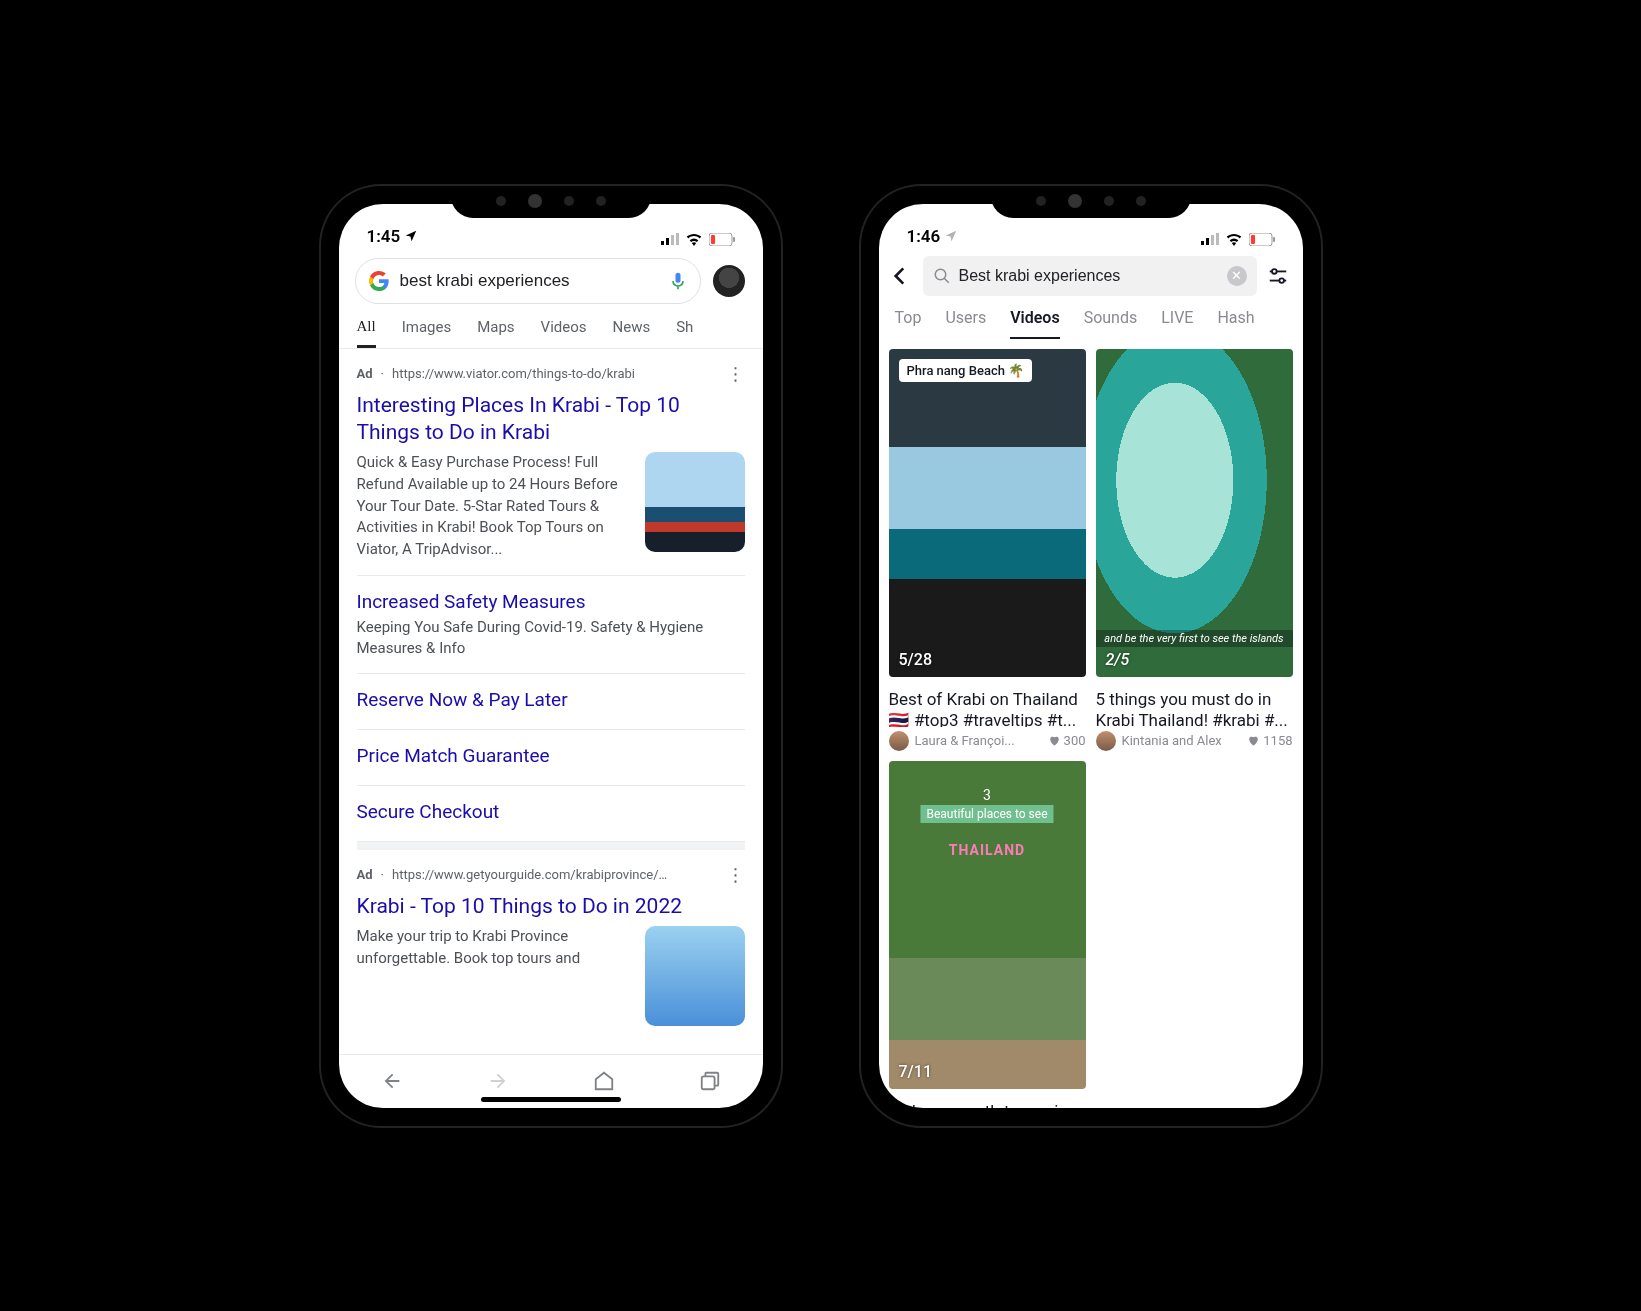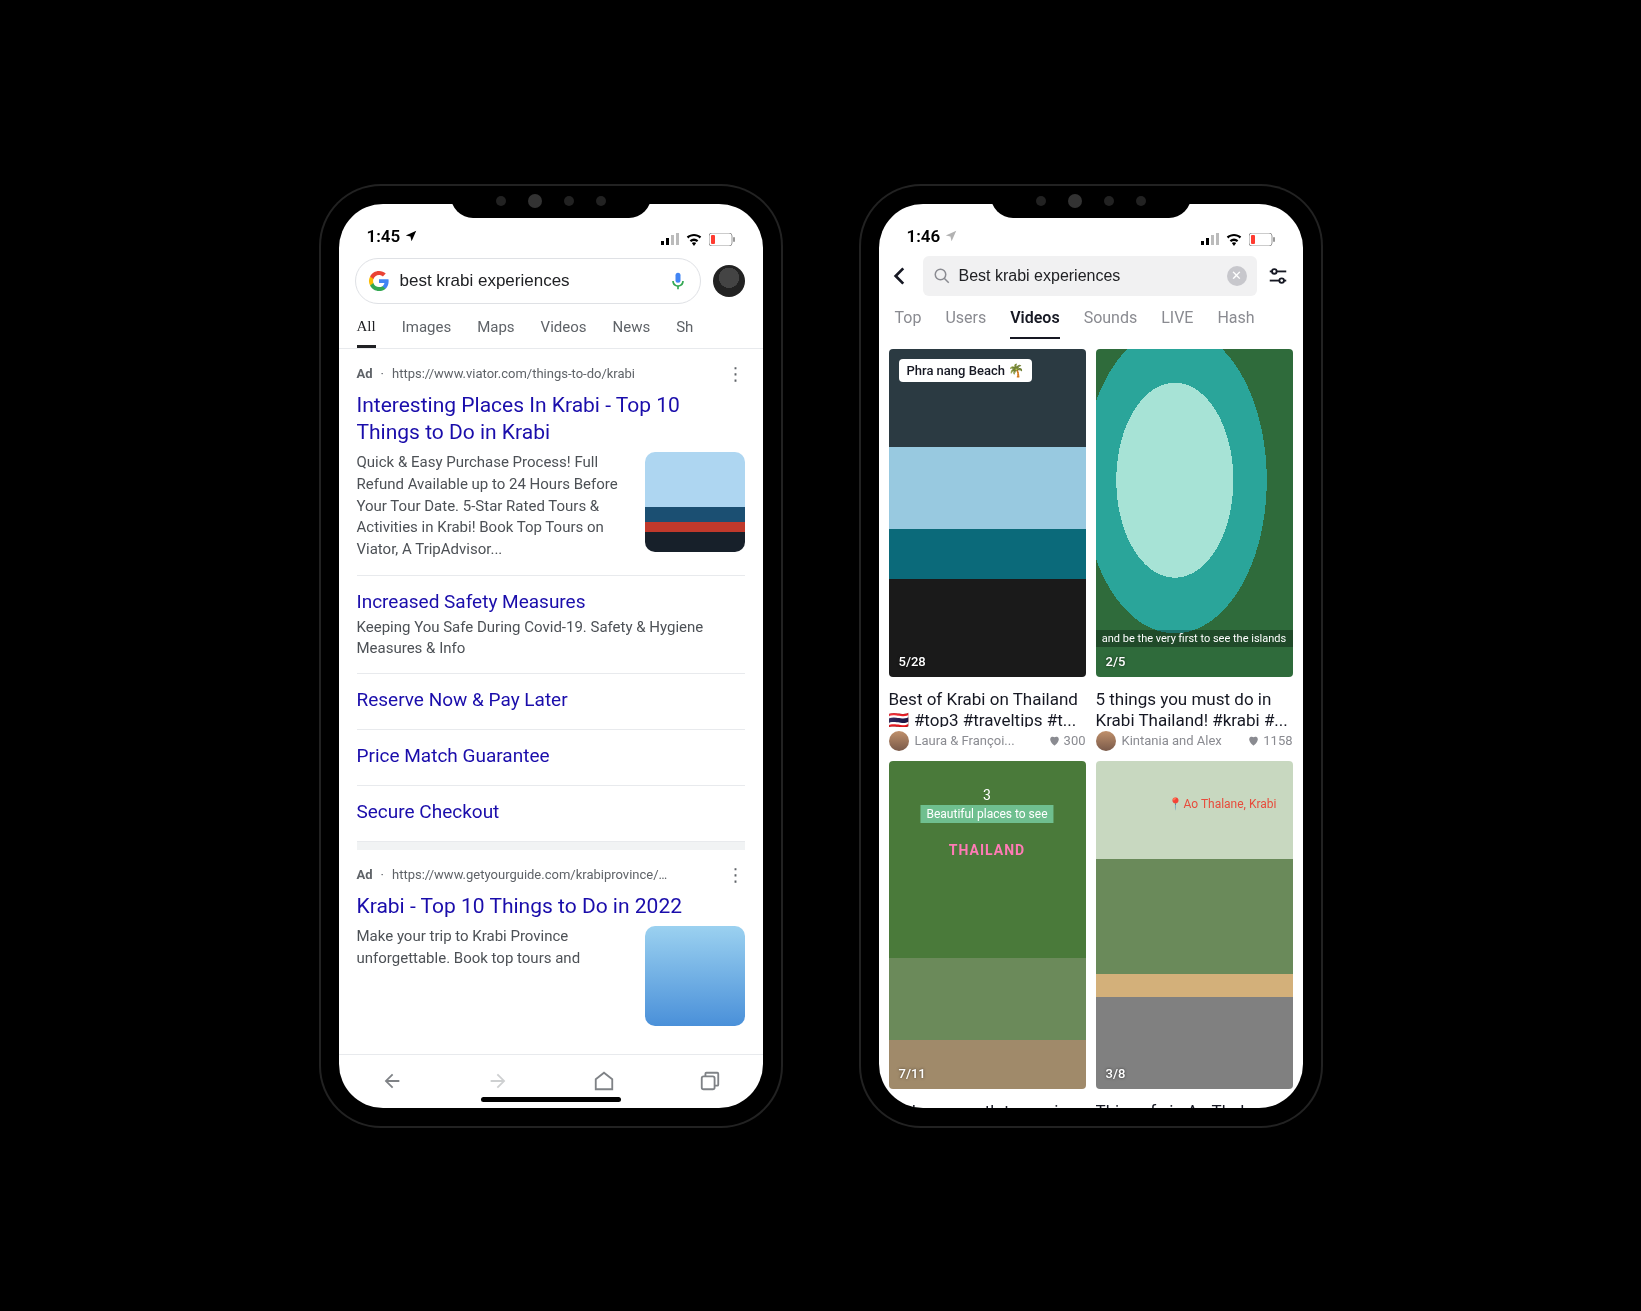--- a/index.html
+++ b/index.html
@@ -166,21 +166,21 @@
   .video-card { display:flex; flex-direction:column;}
   .video-thumb {
     width:100%; aspect-ratio: 3/5;
     border-radius:4px;
     position:relative;
     background:#9cc;
     overflow:hidden;
     color:#fff;
   }
   .thumb-bg-beach { background:linear-gradient(#2b3a42 0 30%, #98c9e0 30% 55%, #0b6a7a 55% 70%, #1a1a1a 70% 100%); }
-  .thumb-bg-aerial { background:radial-gradient(ellipse at 40% 40%, #a7e3d6 0 35%, #2aa59a 35% 55%, #2f6b3b 55% 100%); }
+  .thumb-bg-aerial { background:radial-gradient(ellipse at 40% 40%, #a7e3d6 0 35%, #2aa59a 35% 55%, #2f6b3b 55% 100%);font-style:italic; }
   .thumb-bg-forest { background:linear-gradient(#4a7a3a 0 60%, #6b8a5a 60% 85%, #a08a6a 85% 100%); }
   .thumb-bg-cafe { background:linear-gradient(#c8d8c0 0 30%, #6a8a5a 30% 65%, #d3b07a 65% 72%, #808080 72% 100%); }
   .badge {
     position:absolute; top:10px; left:10px;
     background:#fff; color:#161823; font-size:13px;
     padding:4px 8px; border-radius:4px; font-weight:500;
   }
   .caption-overlay{
     position:absolute; bottom:30px; left:0; right:0;
     text-align:center; font-size:11px;
@@ -189,21 +189,21 @@
   .overlay-title{
     position:absolute; top:26px; left:50%; transform:translateX(-50%);
     font-size:14px; text-align:center; white-space:nowrap;
   }
   .overlay-title .sub{
     display:block; background:#6fbf8f; padding:2px 6px; font-size:12px; margin-top:2px;text-align:center;
   }
   .overlay-title .big{ display:block; color:#ff7bb5; font-weight:700; letter-spacing:1px; margin-top:19px;}
   .pin{ position:absolute; top:36px; right:16px; font-size:12px; color:#e74c3c; background:rgba(255,255,255,.0);}
   .slide-count{
-    position:absolute; bottom:8px; left:10px; font-size:13px; font-weight:500;
+    position:absolute; bottom:8px; left:10px; font-size:16px; font-weight:500;
     text-shadow:0 0 3px rgba(0,0,0,.6);
   }
   .video-title { font-size:17px; color:#161823; line-height:1.25; margin-top:12px; height:38px; overflow:hidden;}
   .video-meta { display:flex; align-items:center; gap:6px; font-size:13px; color:#8a8b91; margin-top:4px;}
   .meta-avatar{ width:20px; height:20px; border-radius:50%; background:linear-gradient(#c0906b,#7a5a4a); flex-shrink:0;}
   .meta-name{ flex:1; white-space:nowrap; overflow:hidden; text-overflow:ellipsis;}
   .meta-likes{ display:flex; align-items:center; gap:3px;}
 </style>
 </head>
 <body>
@@ -437,23 +437,16 @@
           <div class="overlay-title">
             <span>3</span>
             <span class="sub">Beautiful places to see</span>
             <span class="big">THAILAND</span>
           </div>
           <div class="slide-count">7/11</div>
         </div>
         <div class="video-title">8 places worth to see in</div>
       </div>
 
-      <div class="video-card">
-        <div class="video-thumb thumb-bg-cafe">
-          <div class="pin">📍Ao Thalane, Krabi</div>
-          <div class="slide-count">3/8</div>
-        </div>
-        <div class="video-title">This cafe in Ao Thalane,</div>
-      </div>
     </div>
 
   </div>
 </div>
 
 </body></html>

